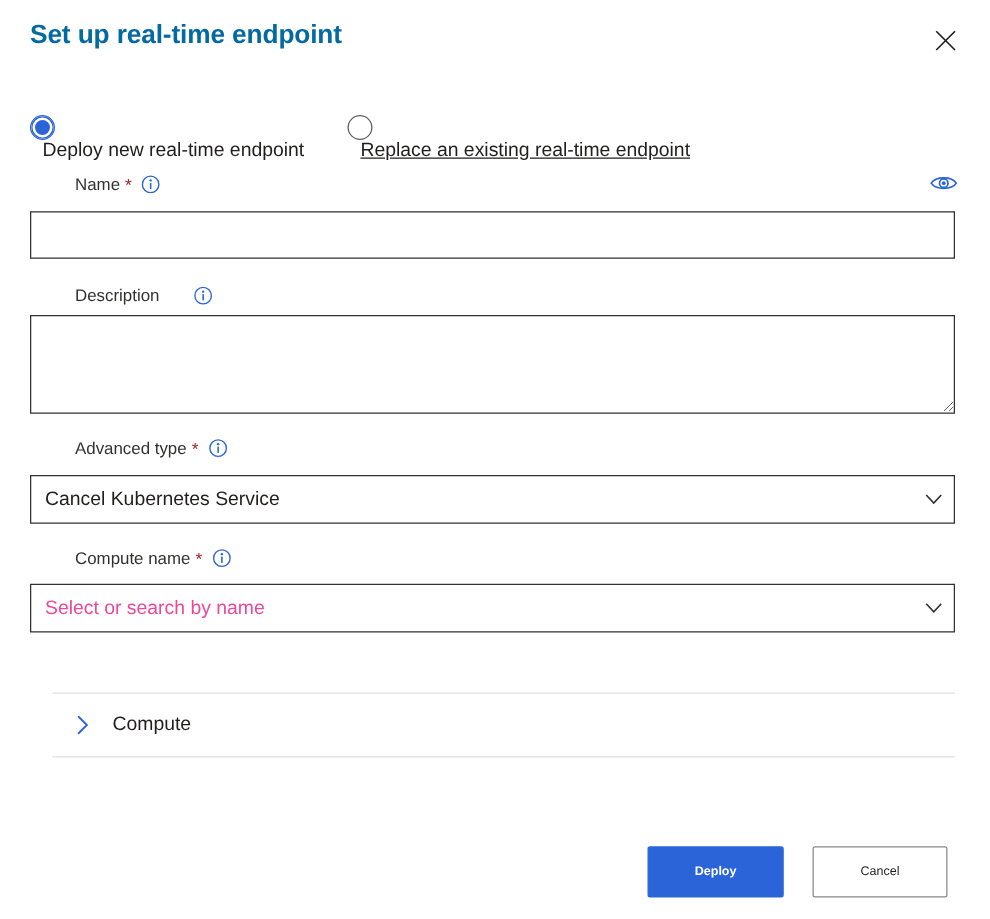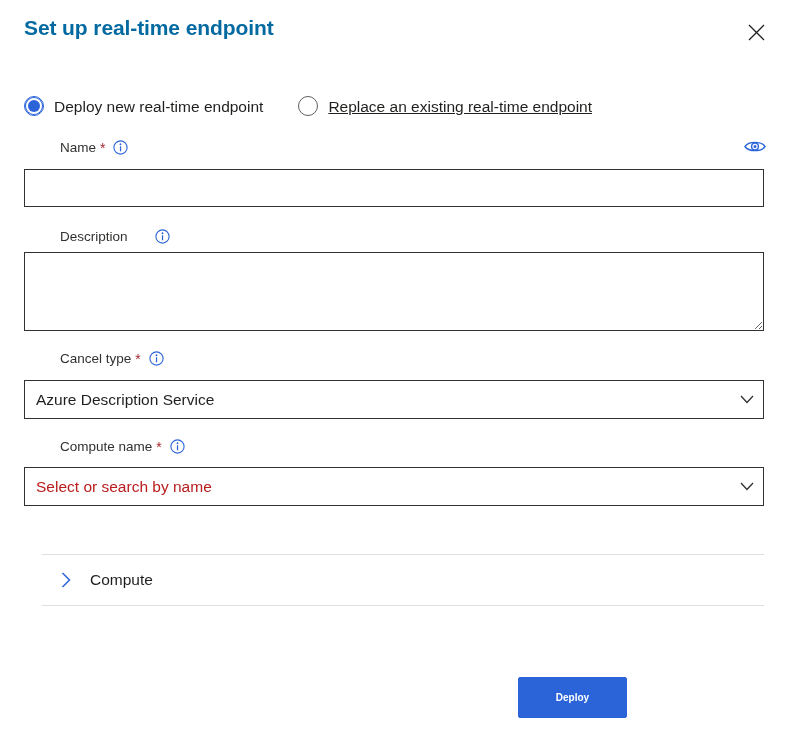--- a/index.html
+++ b/index.html
@@ -60,23 +60,24 @@
   .radio-row {
     position: absolute;
     left: 24px;
     top: 92px;
     height: 24px;
     display: flex;
     align-items: center;
   }
   .radio-option {
     display: flex;
-    align-items: flex-end;
+    align-items: flex-start;
     cursor: pointer;
     height: 24px;
+    flex-direction: column;
   }
   .radio-option.second { margin-left: 35px; text-decoration: underline; }
   .radio-mark {
     width: 20px;
     height: 20px;
     border-radius: 50%;
     border: 1px solid #605e5c;
     background: #ffffff;
     position: relative;
     flex: 0 0 auto;
@@ -163,21 +164,21 @@
     padding: 0 0 0 11px;
   }
   .dropdown-value {
     flex: 1 1 auto;
     font-size: 15.5px;
     color: #201f1e;
     white-space: nowrap;
     overflow: hidden;
     text-overflow: ellipsis;
   }
-  .dropdown-value.placeholder { color: #b91c1c; }
+  .dropdown-value.placeholder { color: #ec4899; }
   .dropdown-caret {
     width: 32px;
     height: 100%;
     display: flex;
     align-items: center;
     justify-content: center;
     flex: 0 0 auto;
   }
   .dropdown-caret svg { display: block; }
 
@@ -320,32 +321,32 @@
       <svg width="15" height="15" viewBox="0 0 15 15" aria-hidden="true">
         <circle cx="7.5" cy="7.5" r="6.6" fill="none" stroke="#2b64d9" stroke-width="1.1"></circle>
         <circle cx="7.5" cy="4.3" r="0.95" fill="#2b64d9"></circle>
         <rect x="6.9" y="6.3" width="1.25" height="5" fill="#2b64d9"></rect>
       </svg>
     </span>
   </div>
   <textarea class="text-area" style="left: 24px; top: 252px; width: 740px; height: 79px;" placeholder=""></textarea>
 
   <div class="field-label" style="left:24px; top:349px;">
-    <span>Cancel type</span>
+    <span>Advanced type</span>
     <span class="req-star">*</span>
     <span class="info-icon">
       <svg width="15" height="15" viewBox="0 0 15 15" aria-hidden="true">
         <circle cx="7.5" cy="7.5" r="6.6" fill="none" stroke="#2b64d9" stroke-width="1.1"></circle>
         <circle cx="7.5" cy="4.3" r="0.95" fill="#2b64d9"></circle>
         <rect x="6.9" y="6.3" width="1.25" height="5" fill="#2b64d9"></rect>
       </svg>
     </span>
   </div>
   <div class="dropdown" style="left:24px; top:380px; width:740px; height:39px;">
-    <span class="dropdown-value">Azure Description Service</span>
+    <span class="dropdown-value">Cancel Kubernetes Service</span>
     <span class="dropdown-caret">
       <svg width="14" height="9" viewBox="0 0 14 9" aria-hidden="true">
         <path d="M1 1 L7 7.5 L13 1" fill="none" stroke="#323130" stroke-width="1.3"></path>
       </svg>
     </span>
   </div>
 
   <div class="field-label" style="left:24px; top:437px;">
     <span>Compute name</span>
     <span class="req-star">*</span>
@@ -374,15 +375,16 @@
           <path d="M1.5 1 L8.5 8 L1.5 15" fill="none" stroke="#2b64d9" stroke-width="1.5"></path>
         </svg>
       </span>
       <span class="advanced-label">Compute</span>
     </div>
     <div class="divider"></div>
   </div>
 
   <div class="footer">
     <button class="btn btn-primary">Deploy</button>
+    <button class="btn btn-secondary">Cancel</button>
   </div>
 
 </div>
 
 </body></html>

